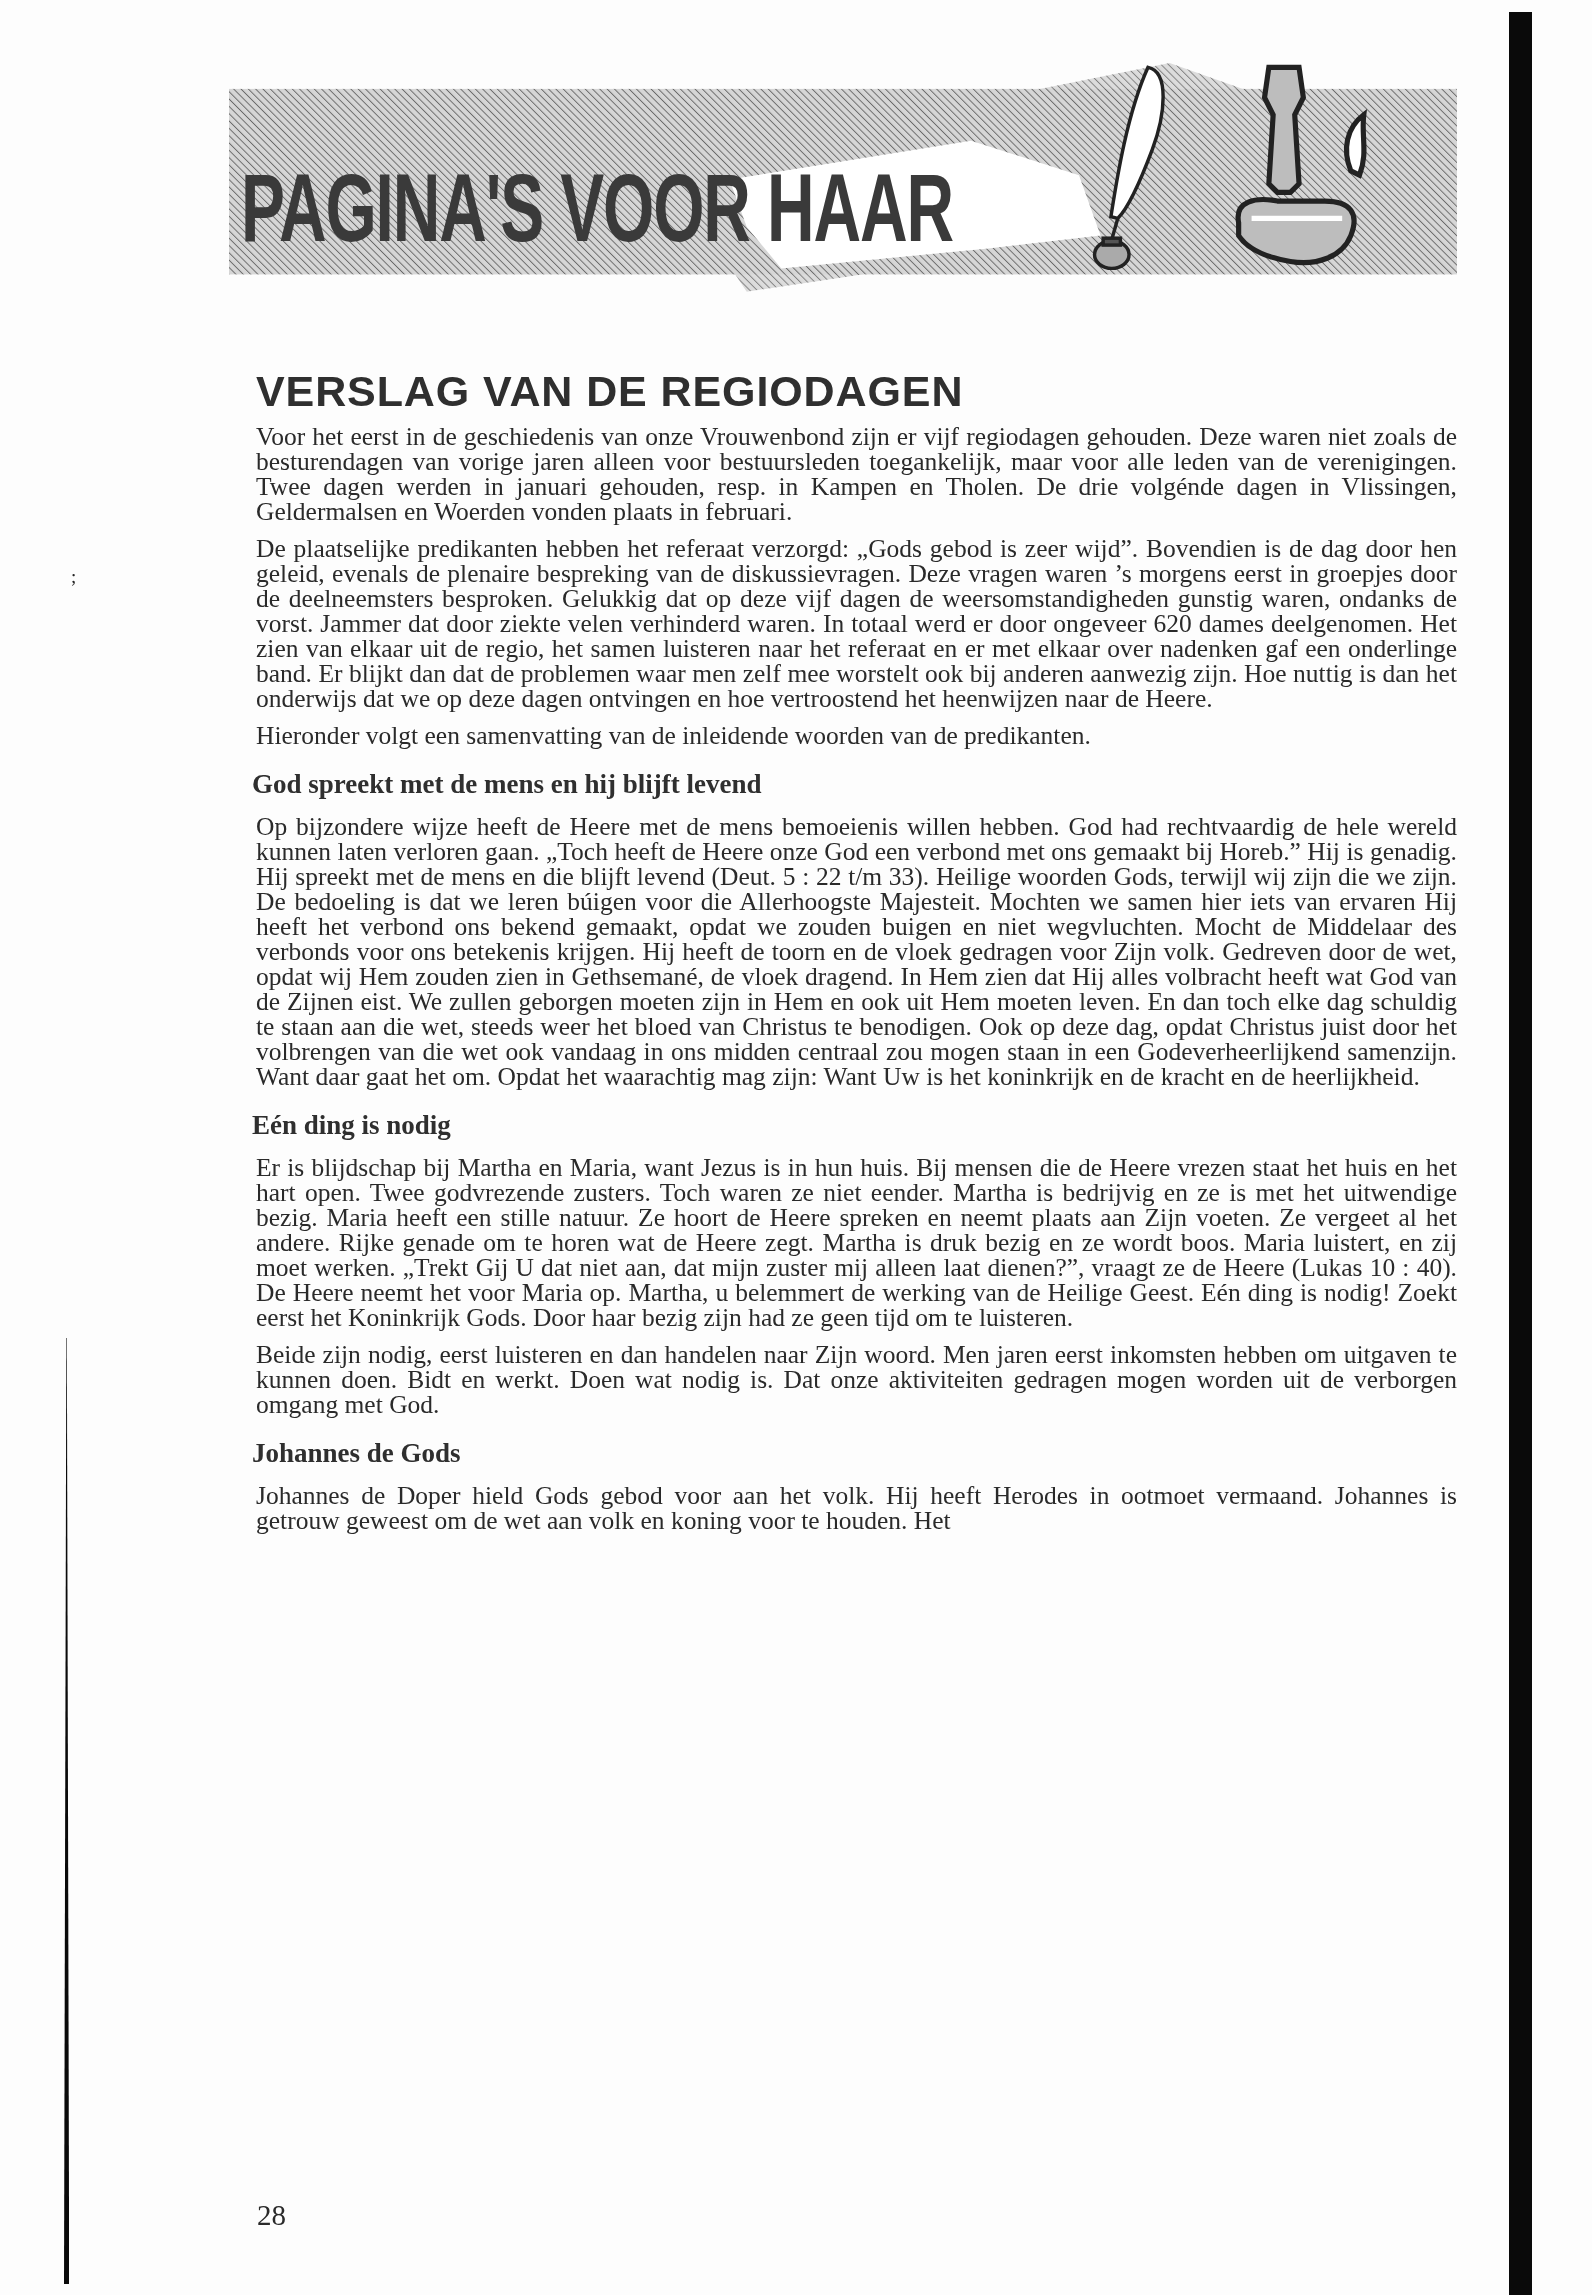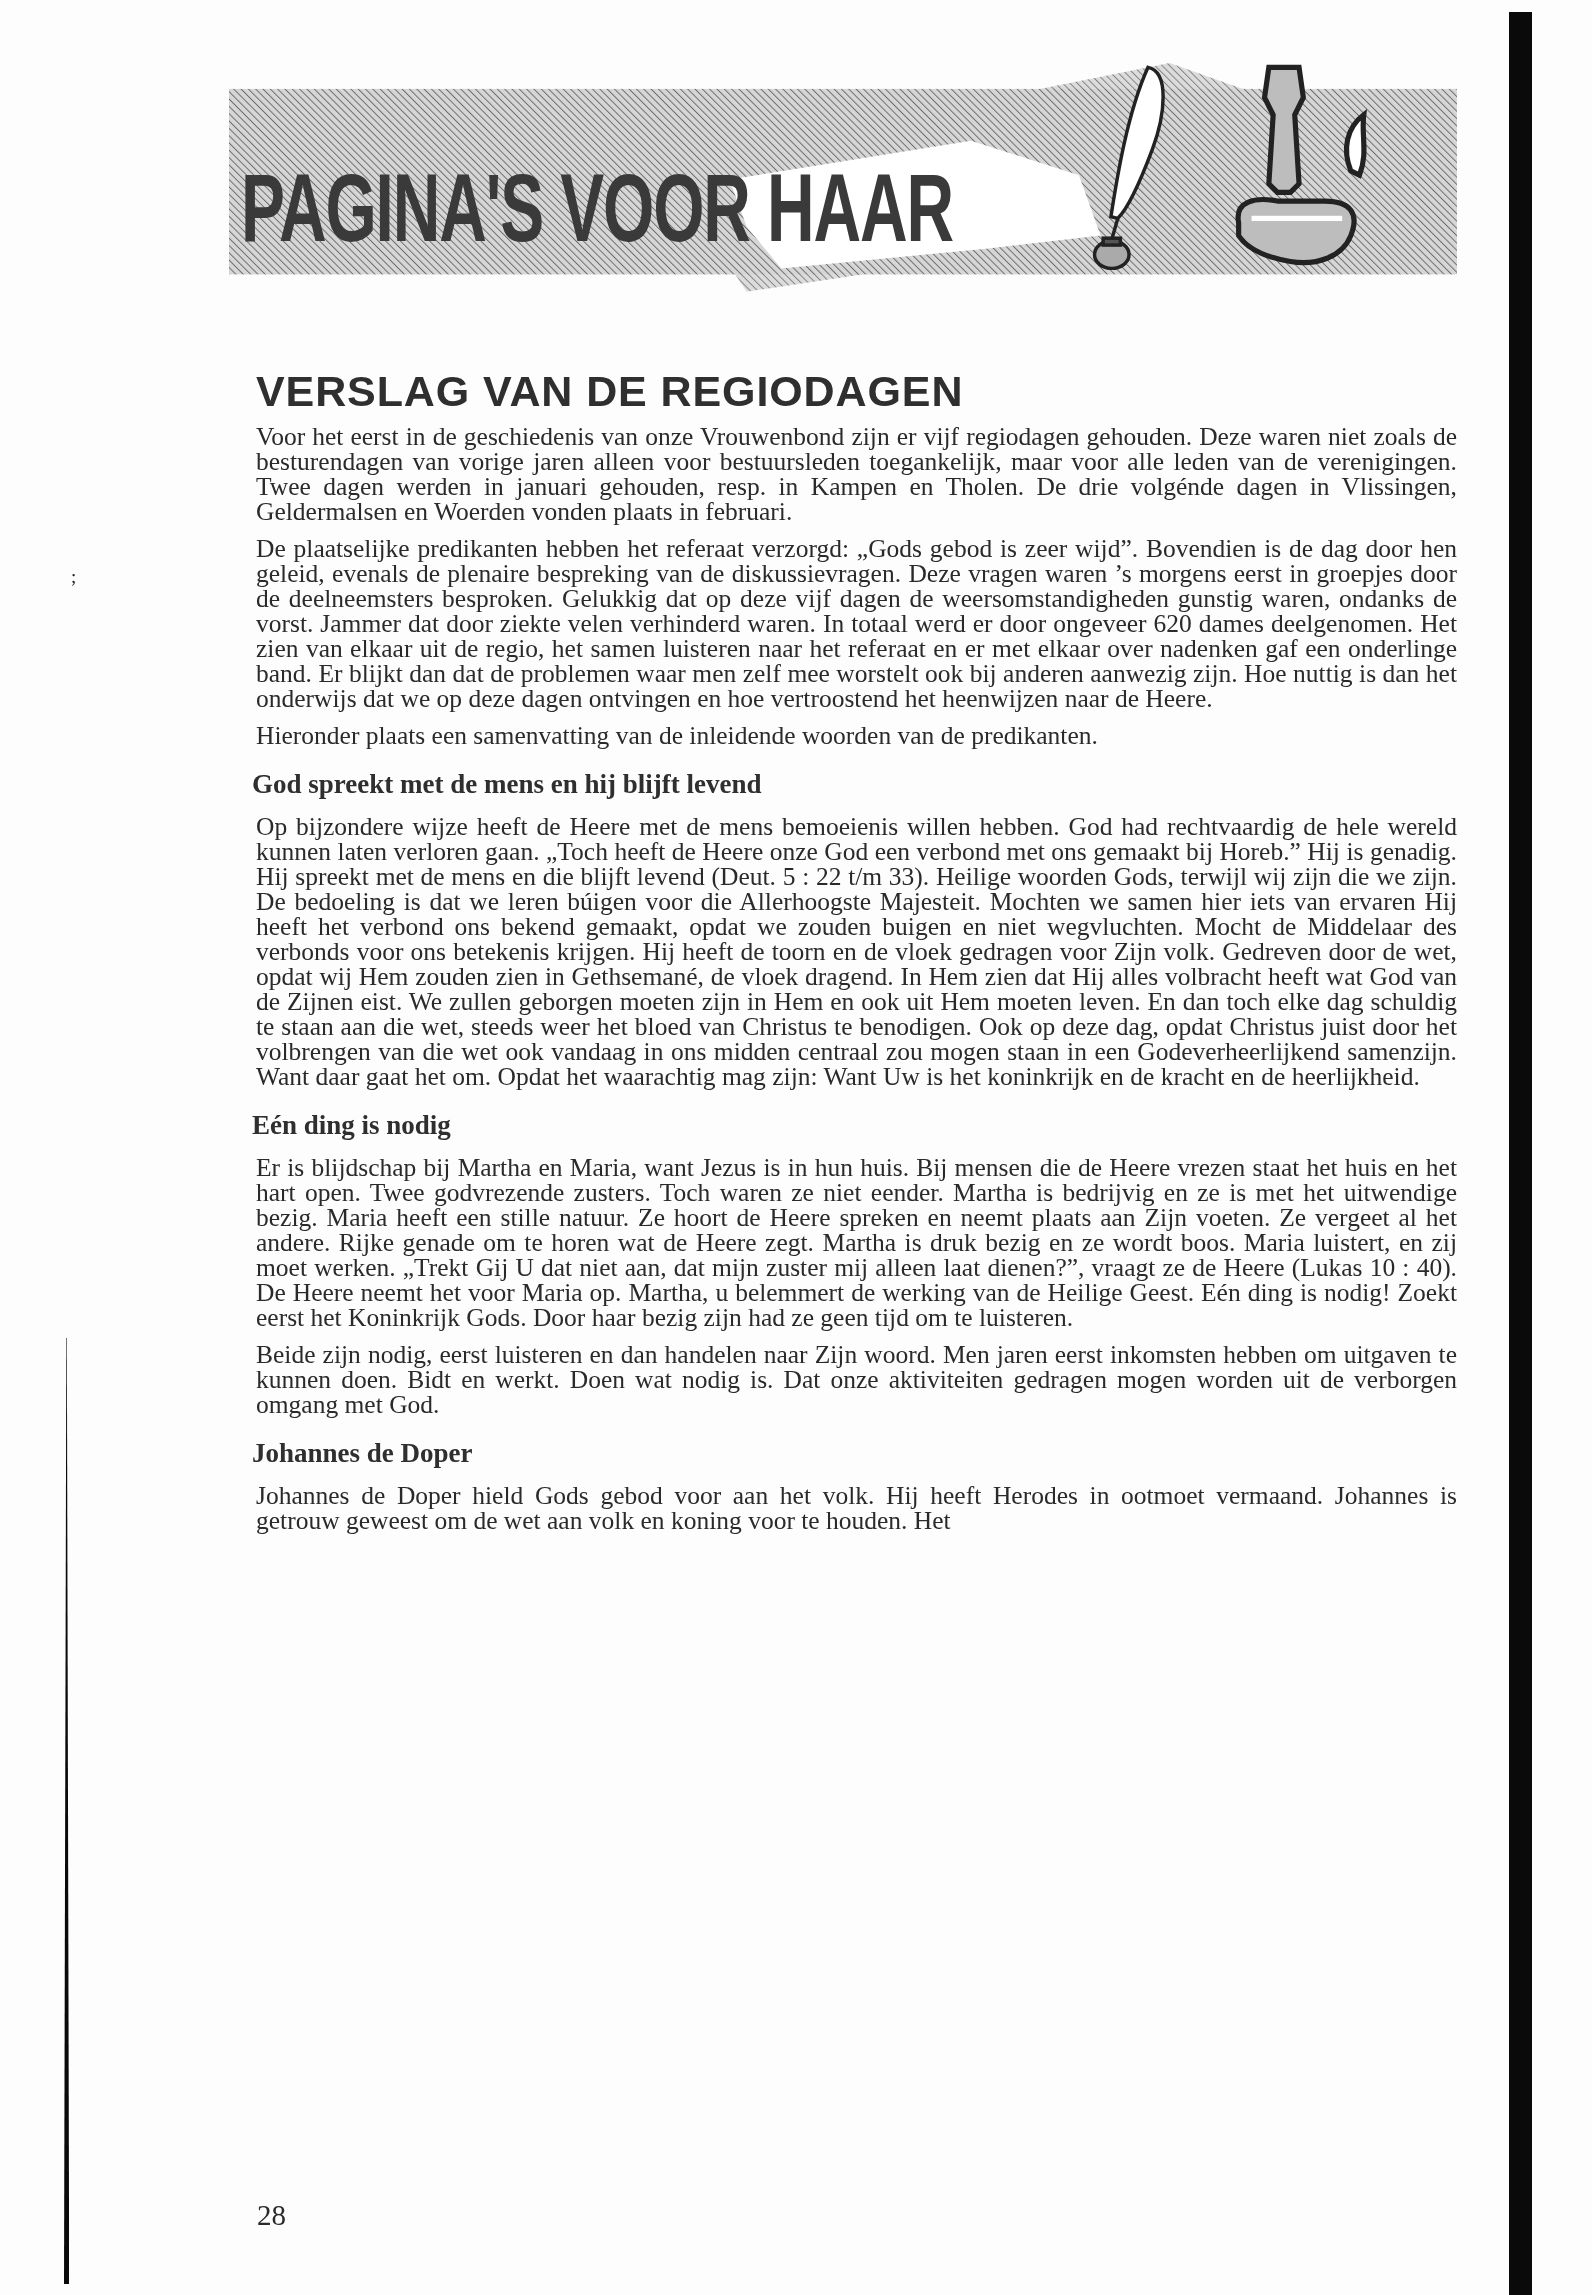--- a/index.html
+++ b/index.html
@@ -71,35 +71,35 @@
     </svg>
     <div class="banner-title">PAGINA'S VOOR HAAR</div>
   </div>
 
   <div class="article">
     <h1>VERSLAG VAN DE REGIODAGEN</h1>
 
     <div class="para-block">
       <p>Voor het eerst in de geschiedenis van onze Vrouwenbond zijn er vijf regiodagen gehouden. Deze waren niet zoals de besturendagen van vorige jaren alleen voor bestuursleden toegankelijk, maar voor alle leden van de verenigingen. Twee dagen werden in januari gehouden, resp. in Kampen en Tholen. De drie volgénde dagen in Vlissingen, Geldermalsen en Woerden vonden plaats in februari.</p>
       <p>De plaatselijke predikanten hebben het referaat verzorgd: „Gods gebod is zeer wijd”. Bovendien is de dag door hen geleid, evenals de plenaire bespreking van de diskussievragen. Deze vragen waren ’s morgens eerst in groepjes door de deelneemsters besproken. Gelukkig dat op deze vijf dagen de weersomstandigheden gunstig waren, ondanks de vorst. Jammer dat door ziekte velen verhinderd waren. In totaal werd er door ongeveer 620 dames deelgenomen. Het zien van elkaar uit de regio, het samen luisteren naar het referaat en er met elkaar over nadenken gaf een onderlinge band. Er blijkt dan dat de problemen waar men zelf mee worstelt ook bij anderen aanwezig zijn. Hoe nuttig is dan het onderwijs dat we op deze dagen ontvingen en hoe vertroostend het heenwijzen naar de Heere.</p>
-      <p>Hieronder plaats een samenvatting van de inleidende woorden van de predikanten.</p>
+      <p>Hieronder volgt een samenvatting van de inleidende woorden van de predikanten.</p>
     </div>
 
     <h2>God spreekt met de mens en hij blijft levend</h2>
     <div class="para-block">
       <p>Op bijzondere wijze heeft de Heere met de mens bemoeienis willen hebben. God had rechtvaardig de hele wereld kunnen laten verloren gaan. „Toch heeft de Heere onze God een verbond met ons gemaakt bij Horeb.” Hij is genadig. Hij spreekt met de mens en die blijft levend (Deut. 5 : 22 t/m 33). Heilige woorden Gods, terwijl wij zijn die we zijn. De bedoeling is dat we leren búigen voor die Allerhoogste Majesteit. Mochten we samen hier iets van ervaren Hij heeft het verbond ons bekend gemaakt, opdat we zouden buigen en niet wegvluchten. Mocht de Middelaar des verbonds voor ons betekenis krijgen. Hij heeft de toorn en de vloek gedragen voor Zijn volk. Gedreven door de wet, opdat wij Hem zouden zien in Gethsemané, de vloek dragend. In Hem zien dat Hij alles volbracht heeft wat God van de Zijnen eist. We zullen geborgen moeten zijn in Hem en ook uit Hem moeten leven. En dan toch elke dag schuldig te staan aan die wet, steeds weer het bloed van Christus te benodigen. Ook op deze dag, opdat Christus juist door het volbrengen van die wet ook vandaag in ons midden centraal zou mogen staan in een Godeverheerlijkend samenzijn. Want daar gaat het om. Opdat het waarachtig mag zijn: Want Uw is het koninkrijk en de kracht en de heerlijkheid.</p>
     </div>
 
     <h2>Eén ding is nodig</h2>
     <div class="para-block">
       <p>Er is blijdschap bij Martha en Maria, want Jezus is in hun huis. Bij mensen die de Heere vrezen staat het huis en het hart open. Twee godvrezende zusters. Toch waren ze niet eender. Martha is bedrijvig en ze is met het uitwendige bezig. Maria heeft een stille natuur. Ze hoort de Heere spreken en neemt plaats aan Zijn voeten. Ze vergeet al het andere. Rijke genade om te horen wat de Heere zegt. Martha is druk bezig en ze wordt boos. Maria luistert, en zij moet werken. „Trekt Gij U dat niet aan, dat mijn zuster mij alleen laat dienen?”, vraagt ze de Heere (Lukas 10 : 40). De Heere neemt het voor Maria op. Martha, u belemmert de werking van de Heilige Geest. Eén ding is nodig! Zoekt eerst het Koninkrijk Gods. Door haar bezig zijn had ze geen tijd om te luisteren.</p>
       <p>Beide zijn nodig, eerst luisteren en dan handelen naar Zijn woord. Men jaren eerst inkomsten hebben om uitgaven te kunnen doen. Bidt en werkt. Doen wat nodig is. Dat onze aktiviteiten gedragen mogen worden uit de verborgen omgang met God.</p>
     </div>
 
-    <h2>Johannes de Doper</h2>
+    <h2>Johannes de Gods</h2>
     <div class="para-block">
       <p>Johannes de Doper hield Gods gebod voor aan het volk. Hij heeft Herodes in ootmoet vermaand. Johannes is getrouw geweest om de wet aan volk en koning voor te houden. Het</p>
     </div>
   </div>
 
   <div class="page-number">28</div>
 </div>
 
 
 </body></html>

